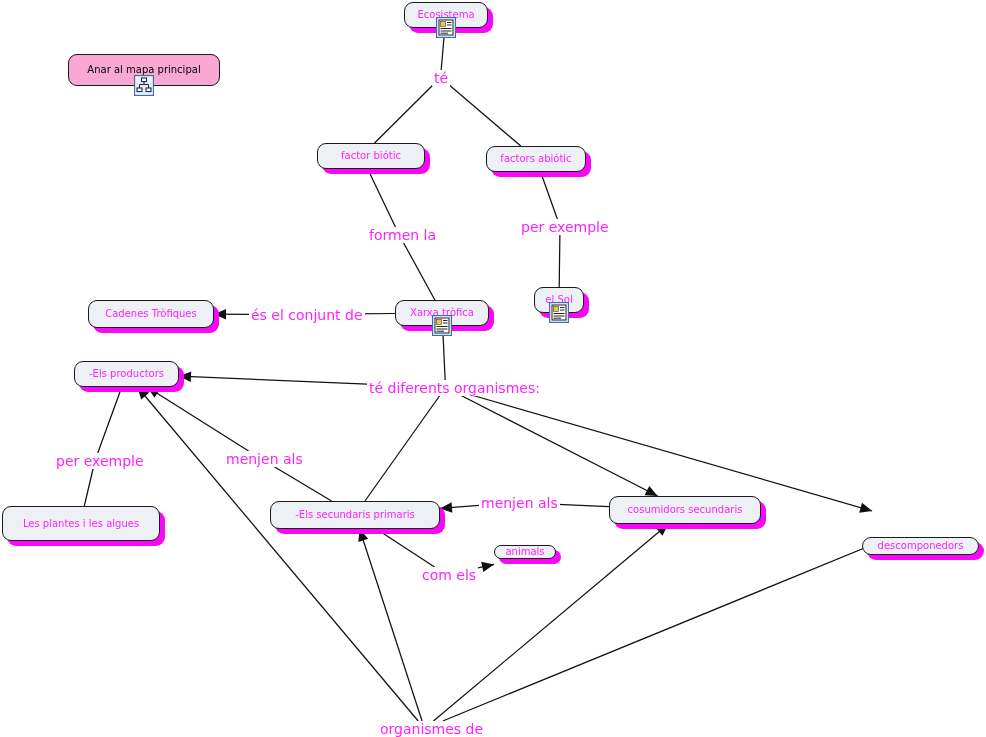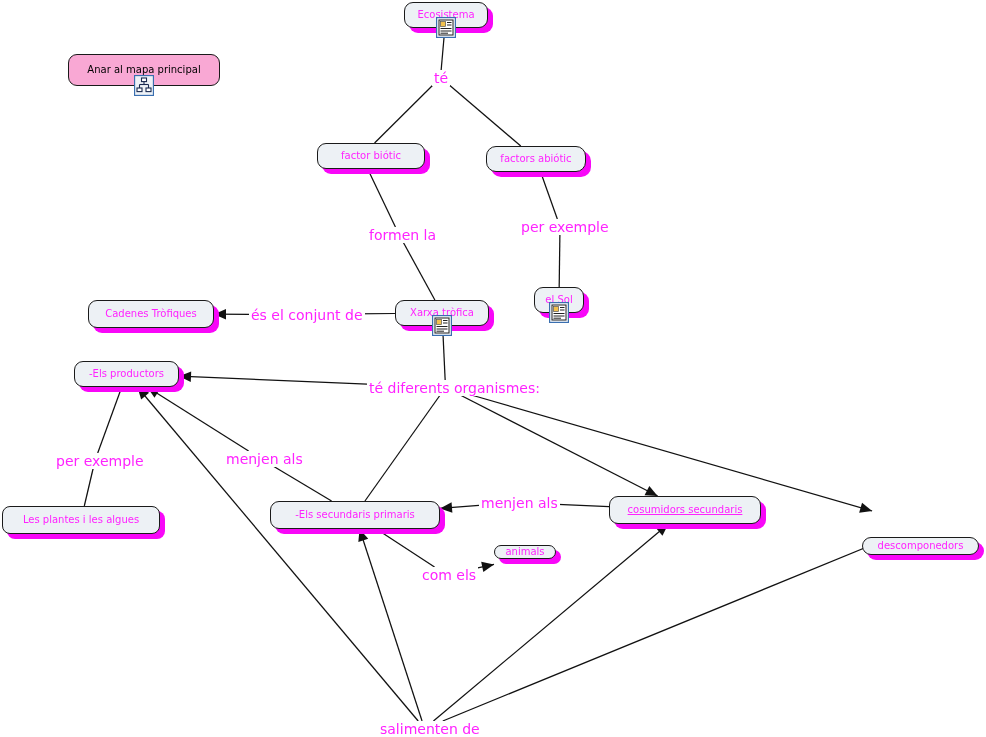--- a/index.html
+++ b/index.html
@@ -131,21 +131,21 @@
             <rect x="12" y="13" width="5" height="3.6" fill="#ffffff" stroke="#1a2a50" stroke-width="1.1"></rect>
             <line x1="10" y1="6.6" x2="10" y2="9.5" stroke="#1a2a50" stroke-width="1.1"></line>
             <line x1="5.5" y1="9.5" x2="14.5" y2="9.5" stroke="#1a2a50" stroke-width="1.1"></line>
             <line x1="5.5" y1="9.5" x2="5.5" y2="13" stroke="#1a2a50" stroke-width="1.1"></line>
             <line x1="14.5" y1="9.5" x2="14.5" y2="13" stroke="#1a2a50" stroke-width="1.1"></line>
           </svg></span>
       </div>
       <div class="node" style="left: 317px; top: 143px; width: 108px; height: 26px;">
         <span>factor biótic</span>
       </div>
-      <div class="node" style="left: 486px; top: 146px; width: 100px; height: 26px; border-radius: 10px;">
+      <div class="node" style="left: 486px; top: 146px; width: 100px; height: 26px;">
         <span>factors abiótic</span>
       </div>
       <div class="node" style="left: 534px; top: 287px; width: 50px; height: 26px;">
         <span>el Sol</span>
         <span class="node-icon"><svg viewBox="0 0 20 21" width="20" height="21">
             <rect x="0.5" y="0.5" width="19" height="20" fill="#eef2f7" stroke="#3a6fb0" stroke-width="1.3"></rect>
             <rect x="3" y="3" width="14" height="15" fill="#ffffff" stroke="#222" stroke-width="1"></rect>
             <rect x="4.5" y="4.5" width="5" height="5" fill="#f2c14e" stroke="#555" stroke-width="0.7"></rect>
             <line x1="11" y1="5.5" x2="15.5" y2="5.5" stroke="#222" stroke-width="1"></line>
             <line x1="11" y1="8" x2="15.5" y2="8" stroke="#222" stroke-width="1"></line>
@@ -166,41 +166,41 @@
             <line x1="11" y1="5.5" x2="15.5" y2="5.5" stroke="#222" stroke-width="1"></line>
             <line x1="11" y1="8" x2="15.5" y2="8" stroke="#222" stroke-width="1"></line>
             <line x1="4.5" y1="11.5" x2="15.5" y2="11.5" stroke="#222" stroke-width="1"></line>
             <line x1="4.5" y1="14" x2="15.5" y2="14" stroke="#222" stroke-width="1"></line>
             <line x1="4.5" y1="16.2" x2="12" y2="16.2" stroke="#222" stroke-width="1"></line>
           </svg></span>
       </div>
       <div class="node" style="left: 74px; top: 361px; width: 105px; height: 26px;">
         <span>-Els productors</span>
       </div>
-      <div class="node" style="left: 2px; top: 506px; width: 158px; height: 28px; border-radius: 8px;">
+      <div class="node" style="left: 2px; top: 506px; width: 158px; height: 35px;">
         <span>Les plantes i les algues</span>
       </div>
       <div class="node" style="left: 270px; top: 501px; width: 170px; height: 28px;">
         <span>-Els secundaris primaris</span>
       </div>
       <div class="node" style="left: 494px; top: 545px; width: 62px; height: 14px;">
         <span>animals</span>
       </div>
-      <div class="node" style="left: 609px; top: 496px; width: 152px; height: 28px; text-decoration: underline;">
+      <div class="node" style="left: 609px; top: 496px; width: 152px; height: 28px;">
         <span>cosumidors secundaris</span>
       </div>
       <div class="node" style="left: 862px; top: 537px; width: 117px; height: 18px;">
         <span>descomponedors</span>
       </div>
     </div>
   <div id="labels-layer">
       <div class="edge-label" style="left: 432px; top: 70px;">té</div>
       <div class="edge-label" style="left: 367px; top: 227px;">formen la</div>
       <div class="edge-label" style="left: 519px; top: 219px;">per exemple</div>
       <div class="edge-label" style="left: 249px; top: 307px;">és el conjunt de</div>
       <div class="edge-label" style="left: 367px; top: 380px;">té diferents organismes:</div>
       <div class="edge-label" style="left: 54px; top: 453px;">per exemple</div>
       <div class="edge-label" style="left: 224px; top: 451px;">menjen als</div>
       <div class="edge-label" style="left: 479px; top: 495px;">menjen als</div>
       <div class="edge-label" style="left: 420px; top: 567px;">com els</div>
-      <div class="edge-label" style="left: 378px; top: 721px;">salimenten de</div>
+      <div class="edge-label" style="left: 378px; top: 721px;">organismes de</div>
     </div>
 </div>
 
 </body></html>

